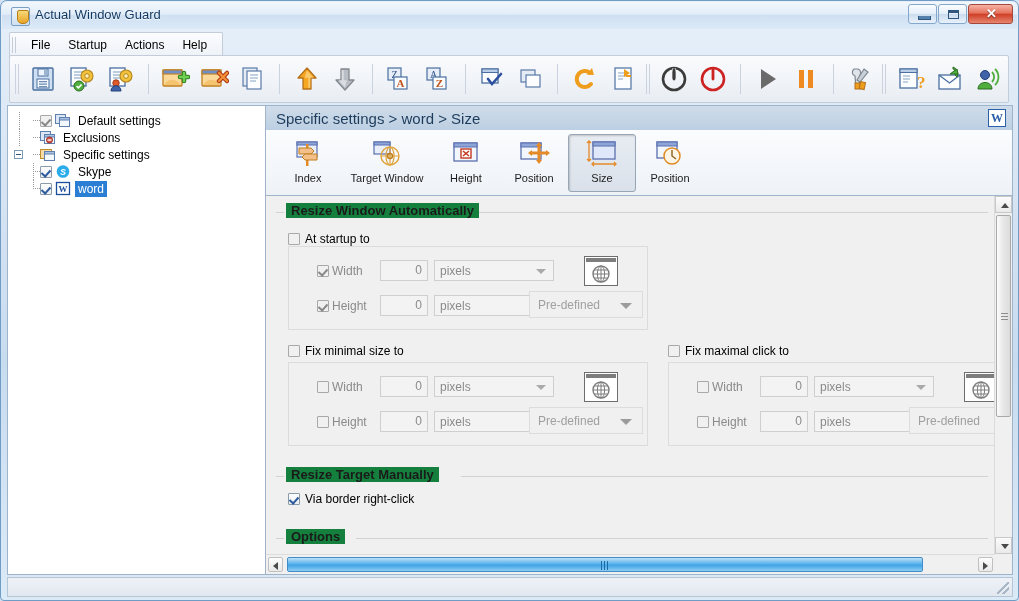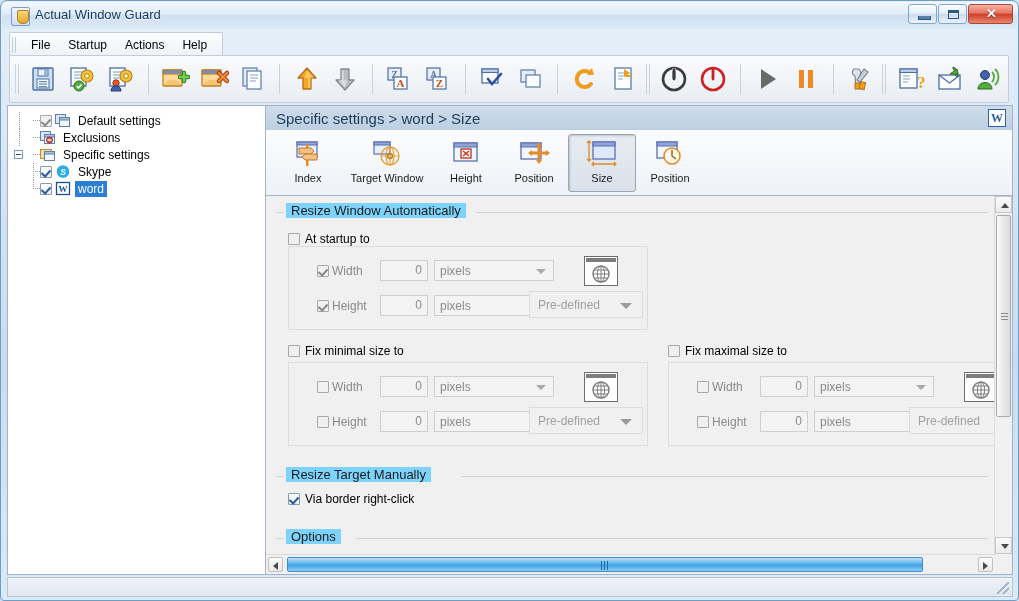--- a/index.html
+++ b/index.html
@@ -153,22 +153,22 @@
 
   .content{
     position:relative;height:379px;box-sizing:border-box;
     background:#f0f0f0;border:1px solid #9fb4cb;border-top:none;
     overflow:hidden;
   }
   .canvas{position:absolute;left:0;top:0;width:729px;height:358px;overflow:hidden;}
 
   .group{position:absolute;}
   .group-title{
-    position:absolute;left:10px;top:-1px;font-size:13px;font-weight:normal;color:#1a1a1a;
-    background:#7dd3fc;padding:0 5px;
+    position:absolute;left:10px;top:-1px;font-size:13px;font-weight:bold;color:#1a1a1a;
+    background:#15803d;padding:0 5px;
   }
   .group-line{position:absolute;left:0;top:8px;right:0;height:1px;background:#d2d2d2;}
   .group-line-l{position:absolute;left:0;top:8px;width:8px;height:1px;background:#d2d2d2;}
 
   .ck{display:flex;align-items:center;font-size:12px;color:#000;}
   .ck .cbox{margin-right:5px;}
 
   .subpanel{
     position:absolute;box-sizing:border-box;
     border:1px solid #dcdcdc;background:#f0f0f0;
@@ -734,21 +734,21 @@
               </svg>
             </div>
             <div class="predef" style="position:absolute;left:240px;top:44px;width:114px;">
               <span>Pre-defined</span>
               <span class="arr"></span>
             </div>
           </div>
 
           <div class="ck" style="position:absolute;left:392px;top:140px;">
             <span class="cbox gray"></span>
-            <span>Fix maximal size to</span>
+            <span>Fix maximal click to</span>
           </div>
 
           <div class="subpanel" style="left:392px;top:158px;width:360px;height:84px;">
             <div class="fld-row" style="position:absolute;left:28px;top:13px;">
               <span class="cbox gray"></span>
               <span class="lbl-dis" style="width:48px;">Width</span>
               <span class="spin">0</span>
               <span class="combo" style="width:120px;margin-left:6px;">
                 <span>pixels</span>
                 <span class="arr"></span>

